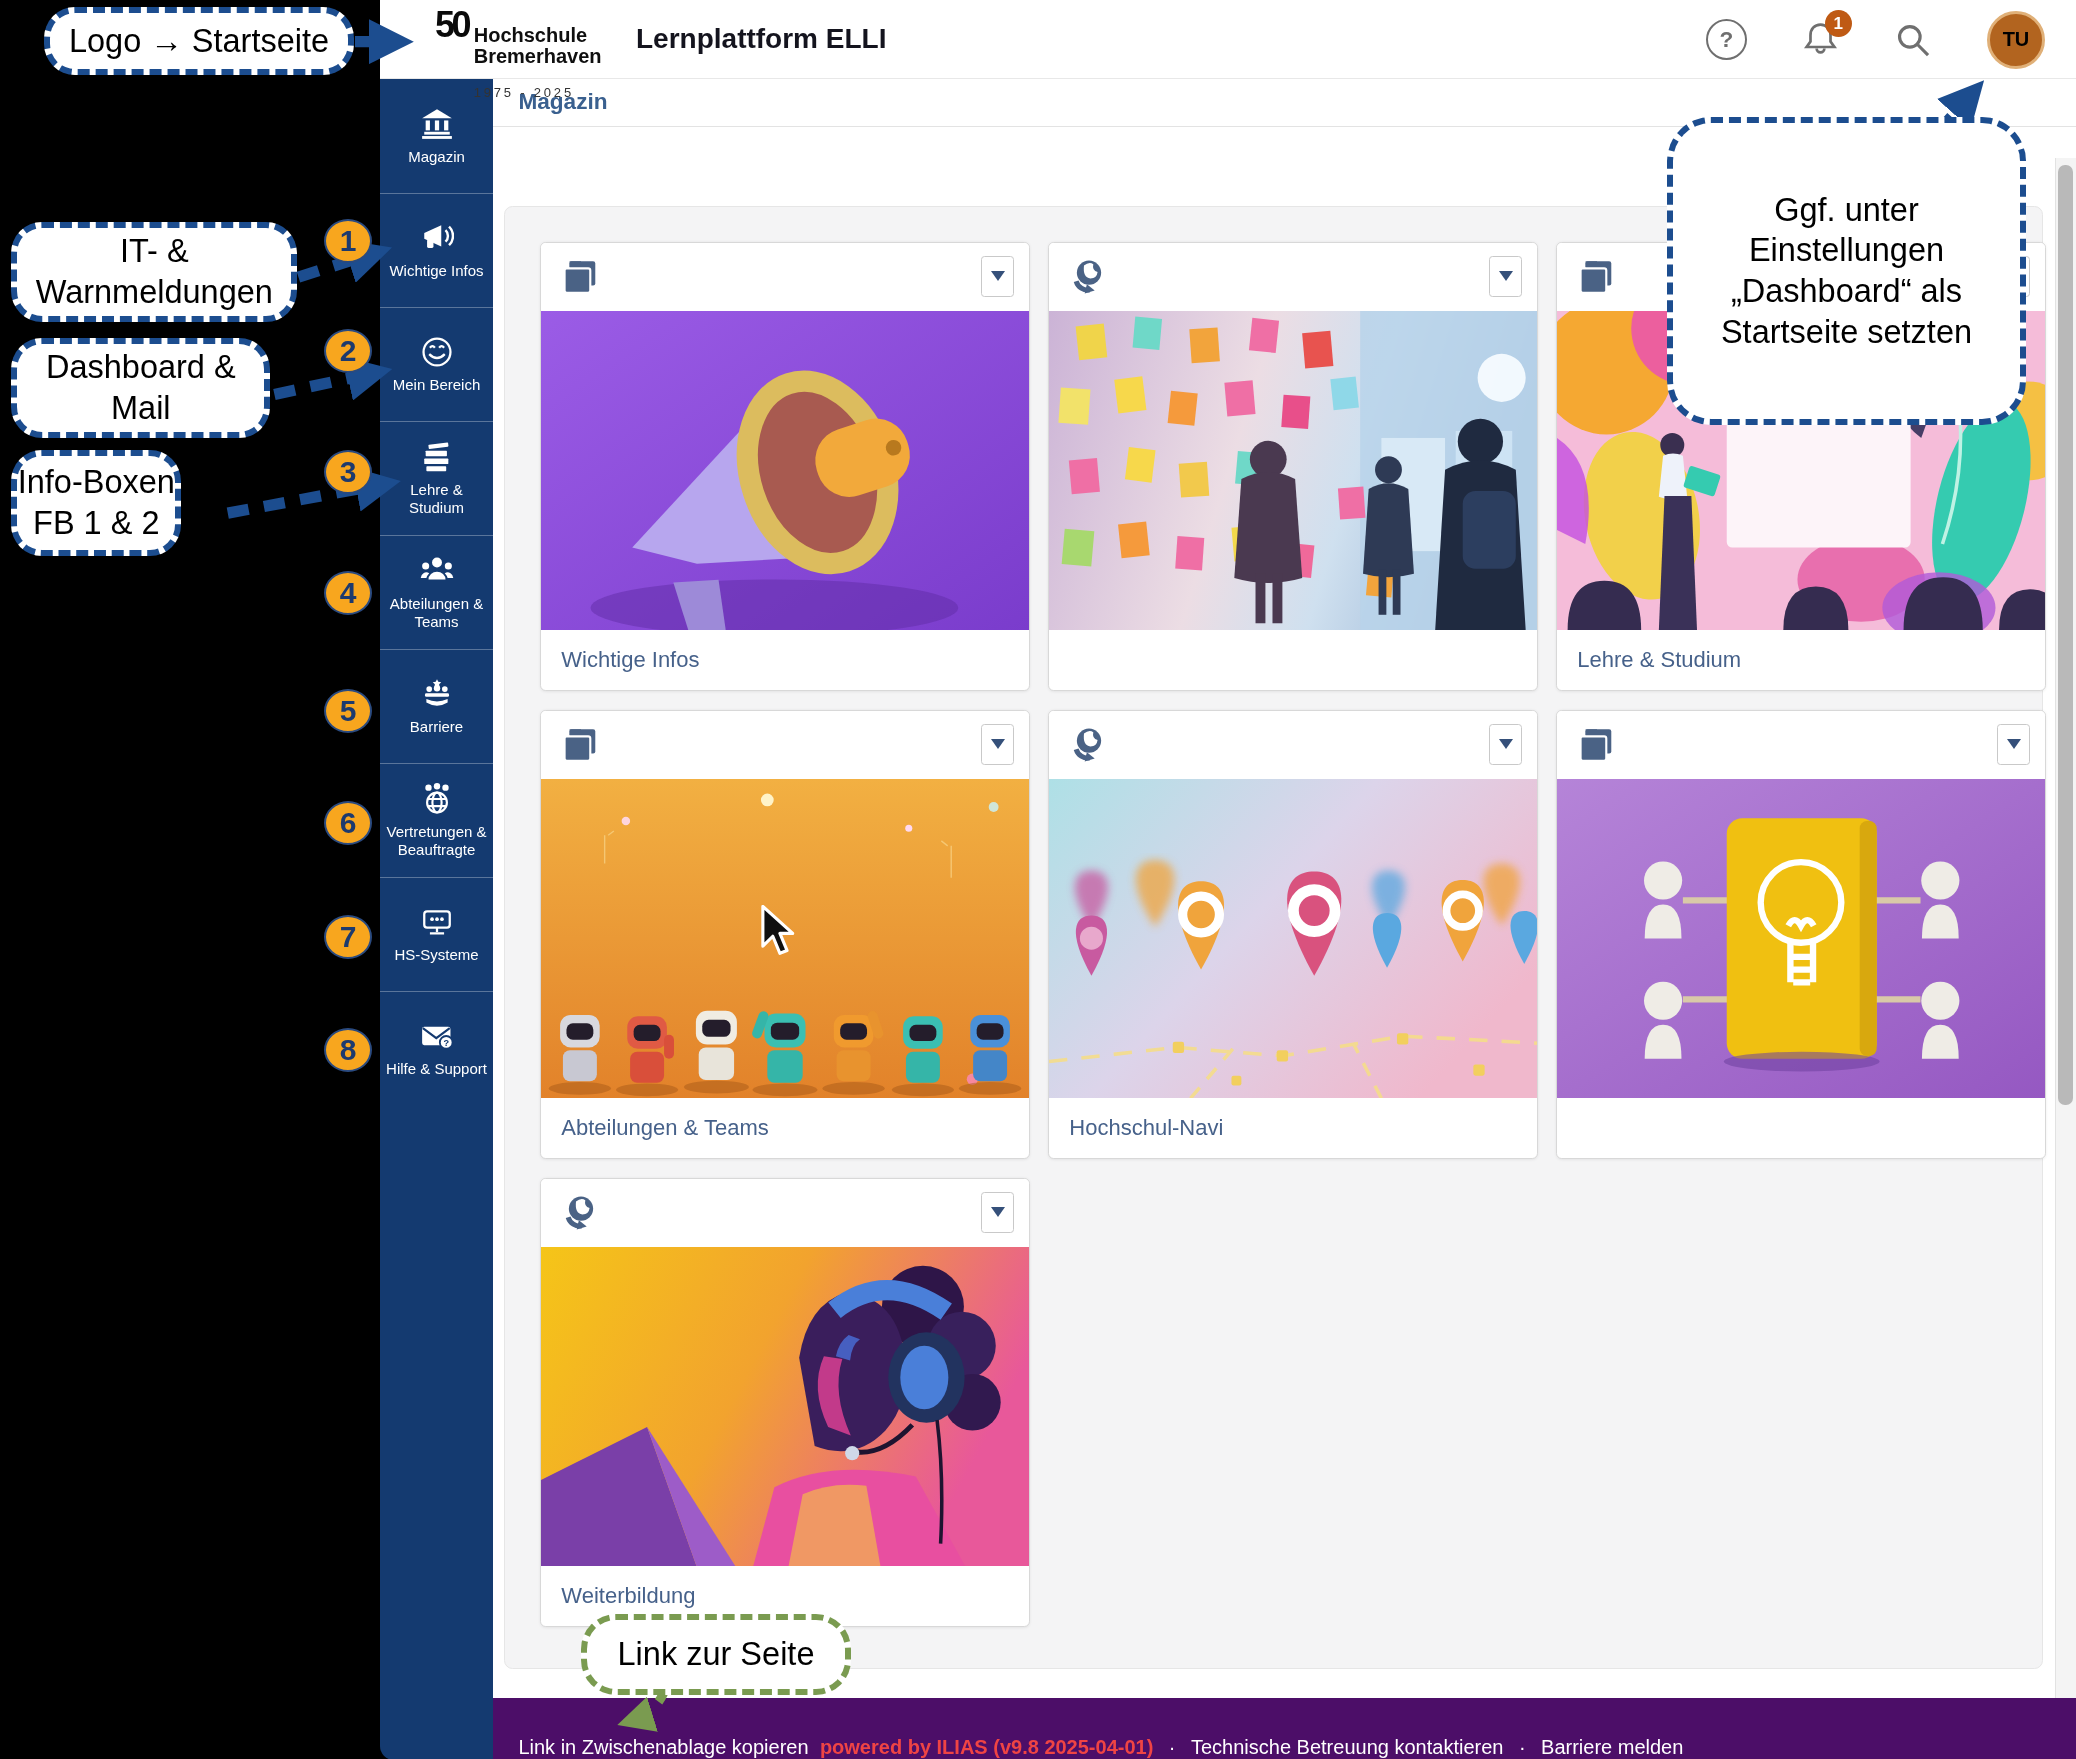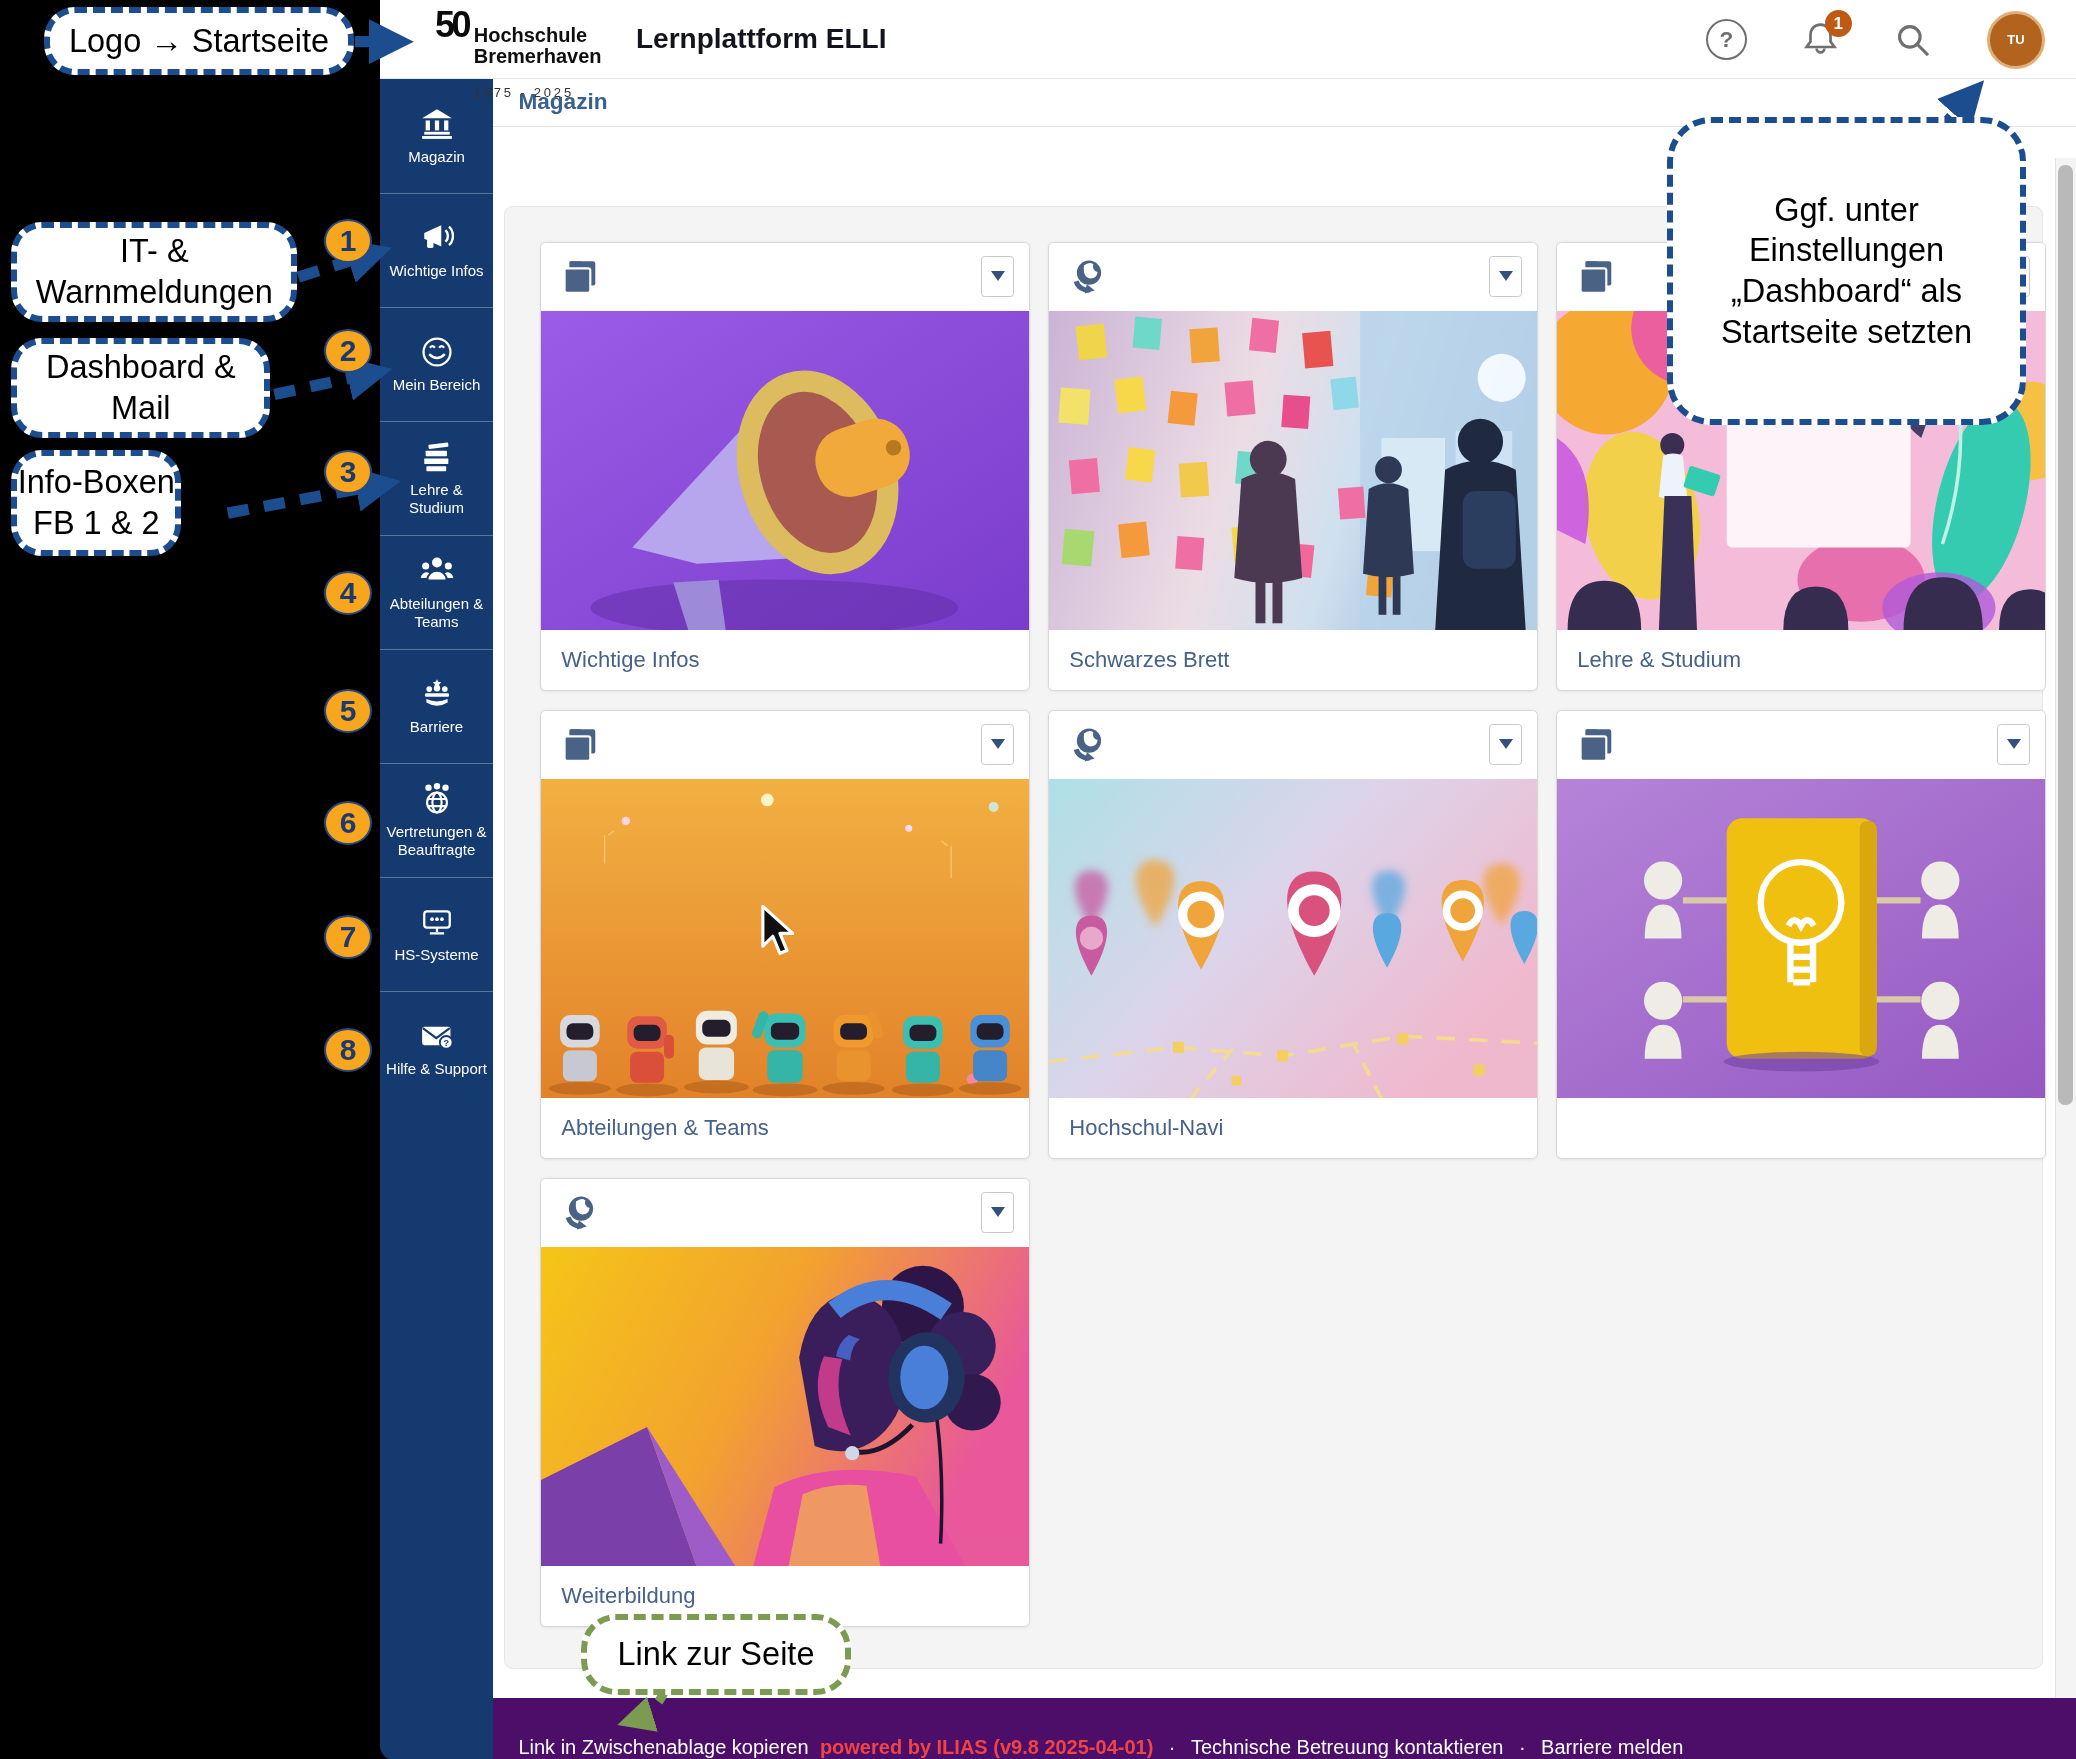--- a/index.html
+++ b/index.html
@@ -16,21 +16,21 @@
   .logo-years{font-size:13px;color:#333;letter-spacing:2.8px;margin-top:18px;}
   .app-title{position:absolute;left:256px;top:0;line-height:78px;font-size:28px;font-weight:700;color:#14141e;}
   .hdr-icons{position:absolute;right:31px;top:0;height:79px;display:flex;align-items:center;gap:55px;}
   .icon-help{width:37px;height:37px;border:2.8px solid #6f6f6f;border-radius:50%;color:#6f6f6f;
              font-size:22.6px;font-weight:700;display:flex;align-items:center;justify-content:center;cursor:pointer;}
   .bell-wrap{position:relative;cursor:pointer;}
   .bell-badge{position:absolute;top:-10px;right:-12.7px;width:27px;height:27px;border-radius:50%;
               background:#bf5a14;color:#fff;font-size:17px;font-weight:700;
               display:flex;align-items:center;justify-content:center;}
   .avatar{width:52px;height:52px;border-radius:50%;background:#b2641f;border:3.5px solid #e0b078;
-          color:#ffffff;font-size:13px;font-weight:600;display:flex;align-items:center;justify-content:center;cursor:pointer;}
+          color:#000000;font-size:20px;font-weight:600;display:flex;align-items:center;justify-content:center;cursor:pointer;}
 
   
   .sidebar{position:absolute;left:380px;top:79px;width:113px;height:1681px;background:#143a70;
            border-radius:0 0 0 14px;z-index:4;}
   .sb-item{height:114px;display:flex;flex-direction:column;align-items:center;justify-content:center;
            gap:7px;color:#fff;text-align:center;border-top:0.7px solid rgba(255,255,255,.3);
            padding:0 4.2px;box-sizing:border-box;cursor:pointer;}
   .sb-item:first-child{border-top:none;}
   .sb-item svg{width:34px;height:34px;}
   .sb-label{font-size:15px;line-height:1.18;font-weight:500;}
@@ -310,21 +310,20 @@
                 <rect x="466" y="366" width="11" height="64"></rect>
                   <rect x="486" y="366" width="11" height="64"></rect>
               </g>
               <g fill="#1f2a40">
                 <circle cx="610" cy="185" r="32"></circle>
                 <path d="M560 225q50-26 100 0l14 227H546z"></path>
                 <rect x="585" y="255" width="75" height="110" rx="18" fill="#2c3e5f"></rect>
               </g>
             </svg>
           </div>
-          <div class="card-title">Schwarzes Brett</div>
         </article>
 
         <article class="card">
           <div class="card-head">
             <svg class="type-ico" viewBox="0 0 56 56">
               <rect x="12" y="6" width="36" height="34" rx="3" fill="#4a6285"></rect>
               <rect x="12" y="6" width="16" height="8" fill="#4a6285"></rect>
               <rect x="5" y="16" width="36" height="34" rx="3" fill="#4a6285" stroke="#fff" stroke-width="3"></rect>
             </svg>
             <button class="dd">

